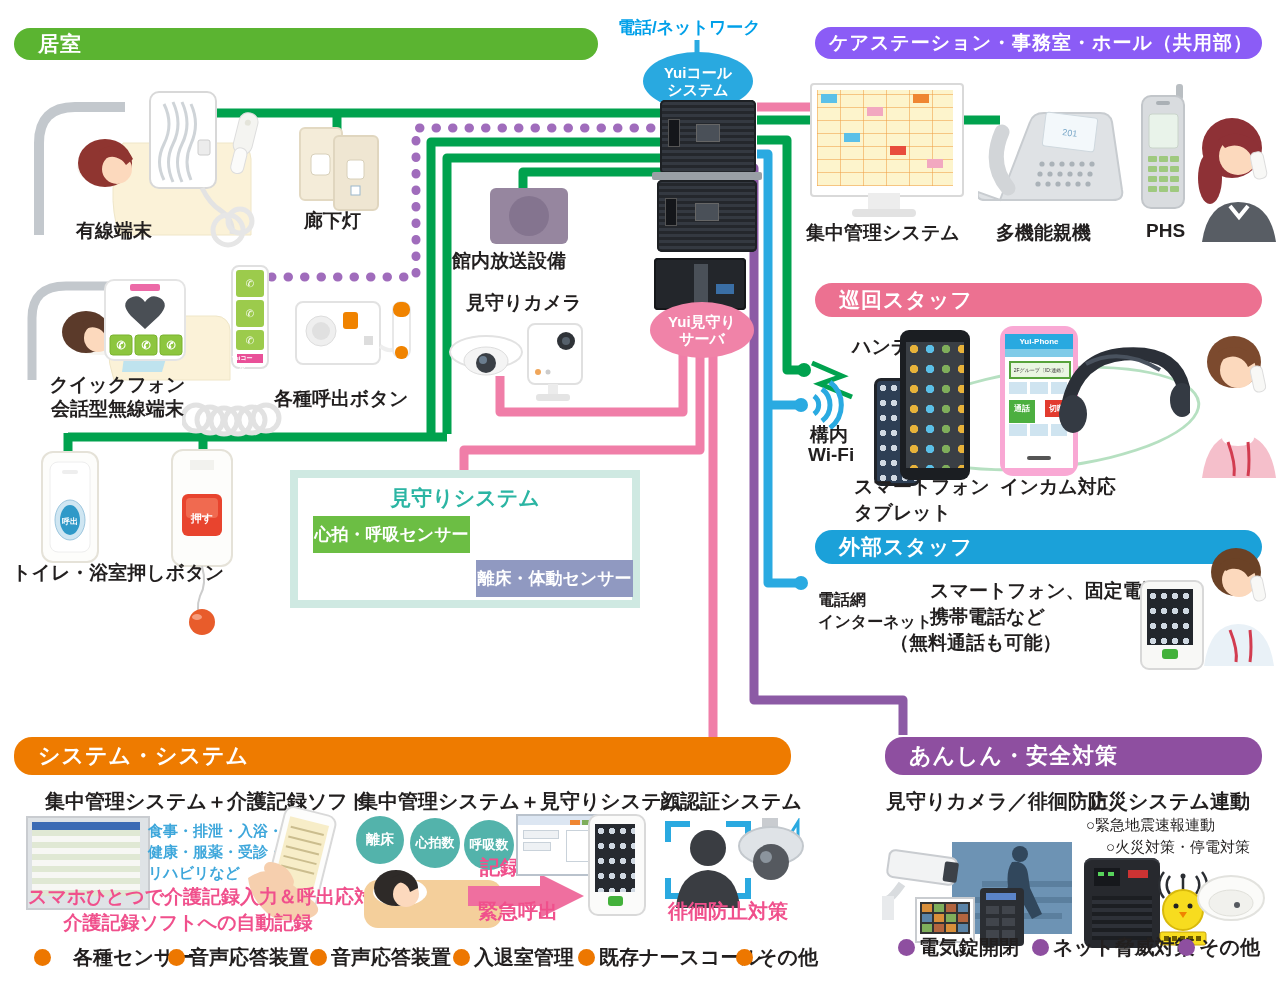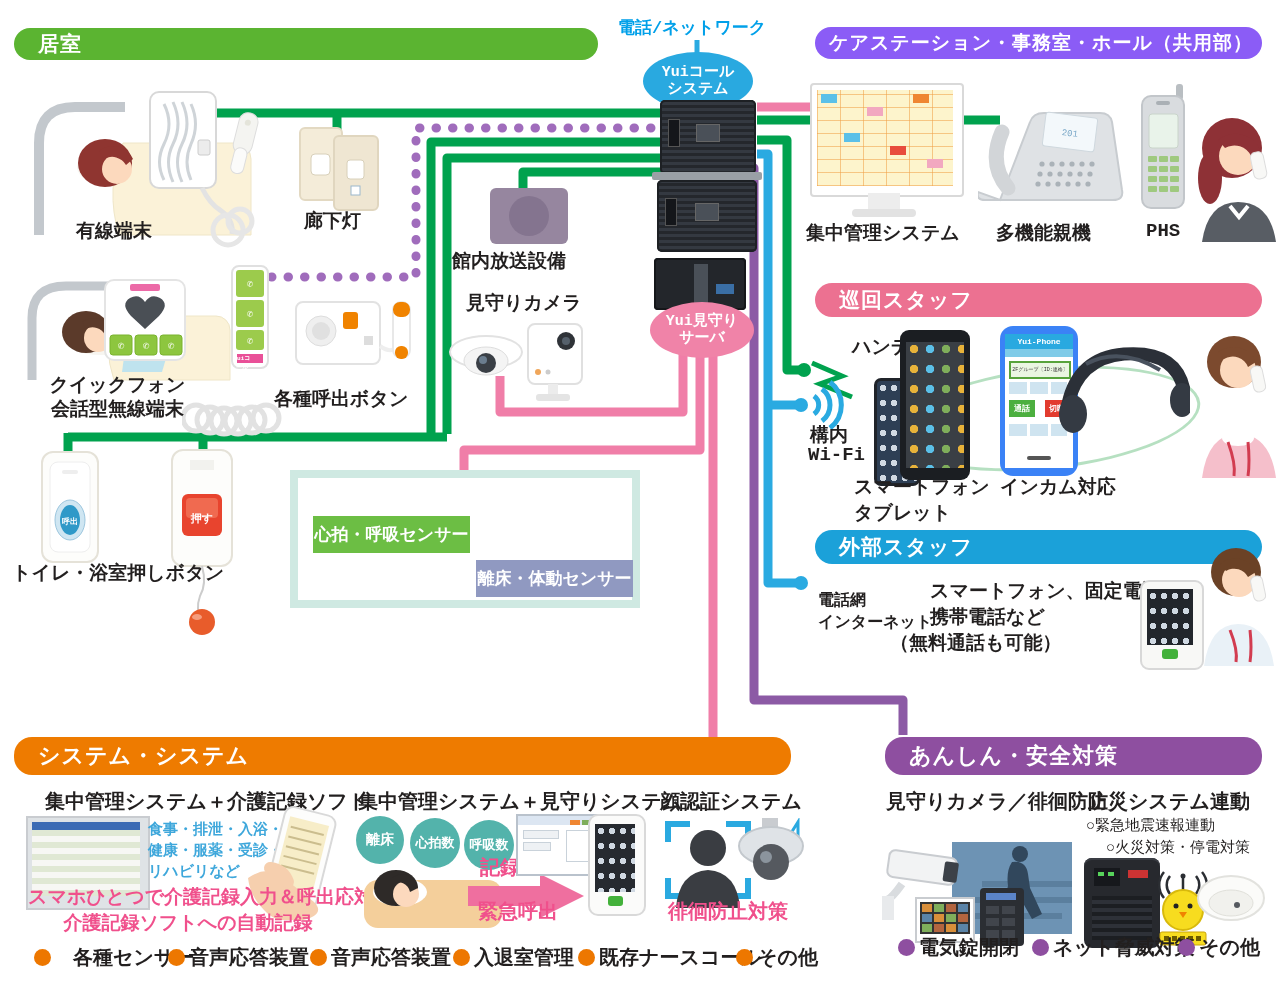--- a/index.html
+++ b/index.html
@@ -1,16 +1,16 @@
 <!DOCTYPE html>
 <html><head>
 <meta charset="utf-8">
 <style>
   html,body{margin:0;padding:0;background:#fff;font-family:"Liberation Sans",sans-serif;}
-  #canvas{position:relative;width:1280px;height:986px;background:#fff;overflow:hidden;font-family:Liberation Mono, monospace;}
+  #canvas{position:relative;width:1280px;height:986px;background:#fff;overflow:hidden;}
   .abs{position:absolute;}
   .hdr{position:absolute;color:#fff;font-weight:bold;font-size:21px;letter-spacing:1px;
        border-radius:18px;display:flex;align-items:center;padding-left:24px;box-sizing:border-box;white-space:nowrap;}
   .lbl{position:absolute;color:#221f1f;font-weight:bold;font-size:19px;white-space:nowrap;}
   .lbl.small{font-size:16px;}
   .pinktxt{position:absolute;color:#f0508c;font-weight:bold;font-size:19px;white-space:nowrap;}
   .bluetxt{position:absolute;color:#3ea7db;font-weight:bold;font-size:15px;white-space:nowrap;line-height:21px;}
   .ellipse{position:absolute;border-radius:50%;color:#fff;font-weight:bold;font-size:15px;
            display:flex;flex-direction:column;align-items:center;justify-content:center;line-height:1.15;text-align:center;}
   .unit{position:absolute;background:repeating-linear-gradient(0deg,#24272c 0 3px,#343941 3px 6px);border-radius:5px;box-shadow:inset 0 0 0 2px #1d2024;}
@@ -238,20 +238,21 @@
 <div class="lbl" style="left:76px;top:218px;">有線端末</div>
 <div class="lbl" style="left:304px;top:208px;">廊下灯</div>
 <div class="lbl" style="left:452px;top:248px;">館内放送設備</div>
 <div class="lbl" style="left:466px;top:290px;">見守りカメラ</div>
 <div class="lbl" style="left:20px;top:372px;width:195px;text-align:center;">クイックフォン</div>
 <div class="lbl" style="left:20px;top:396px;width:195px;text-align:center;">会話型無線端末</div>
 <div class="lbl" style="left:274px;top:386px;">各種呼出ボタン</div>
 <div class="lbl" style="left:12px;top:560px;">トイレ・浴室押しボタン</div>
 
 <div class="abs" style="left:290px;top:470px;width:350px;height:138px;background:#fff;border:8px solid #cfe9e2;box-sizing:border-box;">
+  <div class="abs" style="left:0;top:6px;width:100%;text-align:center;color:#2bb5a3;font-weight:bold;font-size:21px;">見守りシステム</div>
   <div class="chip" style="left:15px;top:38px;background:#6cbe44;">心拍・呼吸センサー</div>
   <div class="chip" style="left:178px;top:82px;background:#9099c1;">離床・体動センサー</div>
 </div>
 
 <div class="abs" style="left:810px;top:83px;width:150px;height:110px;background:#fff;border:2px solid #d9d9d9;border-radius:4px;">
   <div class="abs screen-grid" style="left:5px;top:5px;width:136px;height:96px;">
     <span class="abs" style="left:4px;top:4px;width:16px;height:9px;background:#5bc0e8;"></span>
     <span class="abs" style="left:50px;top:17px;width:16px;height:9px;background:#f2a8c0;"></span>
     <span class="abs" style="left:96px;top:4px;width:16px;height:9px;background:#ef8632;"></span>
     <span class="abs" style="left:27px;top:43px;width:16px;height:9px;background:#5bc0e8;"></span>
@@ -321,29 +322,29 @@
 <div class="lbl" style="left:1146px;top:220px;">PHS</div>
 
 <div class="lbl" style="left:852px;top:334px;">ハンディ端末</div>
 <div class="lbl" style="left:810px;top:422px;">構内</div>
 <div class="lbl" style="left:808px;top:444px;">Wi-Fi</div>
 <div class="abs" style="left:895px;top:368px;width:300px;height:95px;border:3px solid #8fd0a0;border-radius:50%;transform:rotate(-6deg);opacity:.65;"></div>
 <div class="abs dots-screen" style="left:874px;top:378px;width:40px;height:102px;background-color:#2e3f55;border:3px solid #20242a;border-radius:7px;"></div>
 <div class="abs" style="left:900px;top:330px;width:70px;height:150px;background:#1b1e22;border-radius:9px;">
   <div class="abs apps-screen" style="left:6px;top:12px;width:58px;height:126px;background-color:#3a3f45;"></div>
 </div>
-<div class="abs" style="left:1000px;top:326px;width:78px;height:150px;background:#3b82f6;border-radius:13px;">
+<div class="abs" style="left:1000px;top:326px;width:78px;height:150px;background:#f9a8d4;border-radius:13px;">
   <div class="abs" style="left:5px;top:8px;width:68px;height:134px;background:#fff;overflow:hidden;">
     <div class="abs" style="left:0;top:0;width:68px;height:15px;background:#29a9e0;color:#fff;font-size:8px;font-weight:bold;text-align:center;line-height:15px;">Yui-Phone</div>
     <div class="abs" style="left:0;top:15px;width:68px;height:8px;background:#7fcbe8;"></div>
     <div class="abs" style="left:4px;top:27px;width:58px;height:14px;background:#eaf6e2;border:2px solid #57a33b;color:#333;font-size:5px;line-height:14px;text-align:center;white-space:nowrap;overflow:hidden;">2Fグループ〔ID:連絡〕</div>
     <div class="abs" style="left:4px;top:48px;width:18px;height:12px;background:#cfe4f0;"></div>
     <div class="abs" style="left:25px;top:48px;width:18px;height:12px;background:#cfe4f0;"></div>
     <div class="abs" style="left:46px;top:48px;width:16px;height:12px;background:#cfe4f0;"></div>
-    <div class="abs" style="left:4px;top:66px;width:26px;height:17px;background:#4caf3f;color:#fff;font-size:8px;font-weight:bold;text-align:center;line-height:17px;">通話</div>
+    <div class="abs" style="left:4px;top:66px;width:26px;height:23px;background:#4caf3f;color:#fff;font-size:8px;font-weight:bold;text-align:center;line-height:17px;">通話</div>
     <div class="abs" style="left:40px;top:66px;width:24px;height:17px;background:#e23b2e;color:#fff;font-size:8px;font-weight:bold;text-align:center;line-height:17px;">切断</div>
     <div class="abs" style="left:4px;top:90px;width:18px;height:12px;background:#cfe4f0;"></div>
     <div class="abs" style="left:25px;top:90px;width:18px;height:12px;background:#cfe4f0;"></div>
     <div class="abs" style="left:46px;top:90px;width:16px;height:12px;background:#cfe4f0;"></div>
     <div class="abs" style="left:22px;top:122px;width:24px;height:4px;border-radius:2px;background:#555;"></div>
   </div>
 </div>
 <svg class="abs" style="left:1046px;top:332px" width="144" height="126">
   <path d="M22,72 q10,-46 56,-50 q52,-4 60,36" stroke="#2b3038" stroke-width="13" fill="none" stroke-linecap="round"></path>
   <ellipse cx="27" cy="82" rx="14" ry="19" fill="#343a43"></ellipse>

